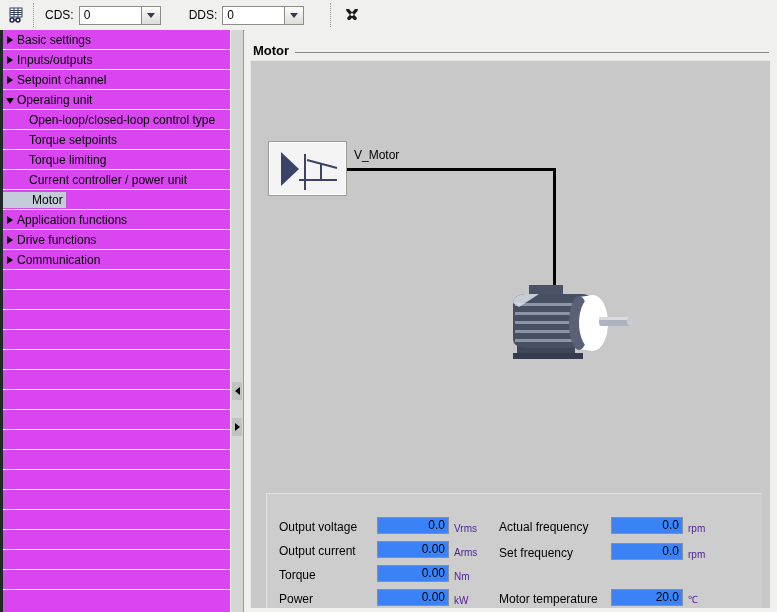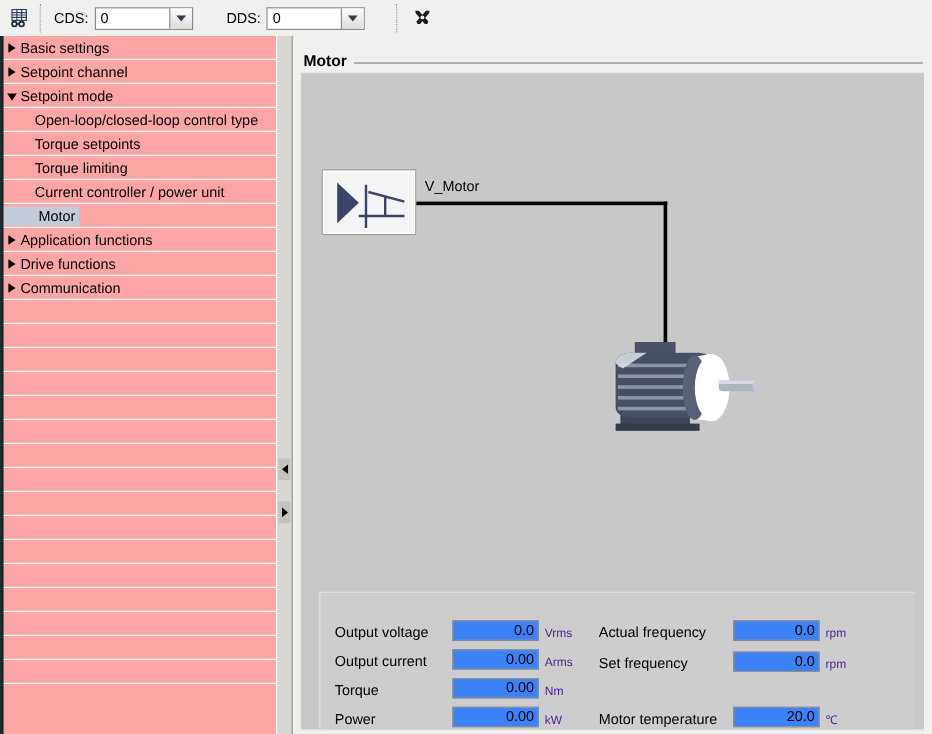--- a/index.html
+++ b/index.html
@@ -84,21 +84,21 @@
     border-left: 4px solid transparent;
     border-right: 4px solid transparent;
     border-top: 5px solid #333a4a;
   }
 
   
   #tree-panel {
     position: absolute;
     left: 0; top: 30px;
     width: 230px; height: 582px;
-    background: #fca5a5;
+    background: #d946ef;
     border-left: 3px solid #22262b;
     box-sizing: border-box;
     overflow: hidden;
   }
   .tree-row {
     position: relative;
     height: 20px;
     line-height: 20px;
     border-bottom: 1px solid #fafafa;
     box-sizing: border-box;
@@ -320,22 +320,23 @@
         <path d="M3 3 L6 3 L14 12 L13 14 L11 14 L3.5 5 Z" fill="#1a1a1a"></path>
         <path d="M15 3 L12 3 L4 12 L5 14 L7 14 L14.5 5 Z" fill="#1a1a1a"></path>
         <circle cx="9" cy="8.5" r="1.6" fill="#f0f0ee"></circle>
       </svg>
     </div>
   </div>
 
   <div id="tree-panel">
     <div id="tree-rows">
         <div class="tree-row"><span class="twisty"><i class="closed"></i></span><span class="t-label">Basic settings</span></div>
+        <div class="tree-row"><span class="twisty"><i class="closed"></i></span><span class="t-label">Inputs/outputs</span></div>
         <div class="tree-row"><span class="twisty"><i class="closed"></i></span><span class="t-label">Setpoint channel</span></div>
-        <div class="tree-row"><span class="twisty"><i class="open"></i></span><span class="t-label">Setpoint mode</span></div>
+        <div class="tree-row"><span class="twisty"><i class="open"></i></span><span class="t-label">Operating unit</span></div>
         <div class="tree-row child"><span class="t-label">Open-loop/closed-loop control type</span></div>
         <div class="tree-row child"><span class="t-label">Torque setpoints</span></div>
         <div class="tree-row child"><span class="t-label">Torque limiting</span></div>
         <div class="tree-row child"><span class="t-label">Current controller / power unit</span></div>
         <div class="tree-row child"><span class="sel"><span class="t-label">Motor</span></span></div>
         <div class="tree-row"><span class="twisty"><i class="closed"></i></span><span class="t-label">Application functions</span></div>
         <div class="tree-row"><span class="twisty"><i class="closed"></i></span><span class="t-label">Drive functions</span></div>
         <div class="tree-row"><span class="twisty"><i class="closed"></i></span><span class="t-label">Communication</span></div>
         <div class="tree-row"></div>
         <div class="tree-row"></div>

